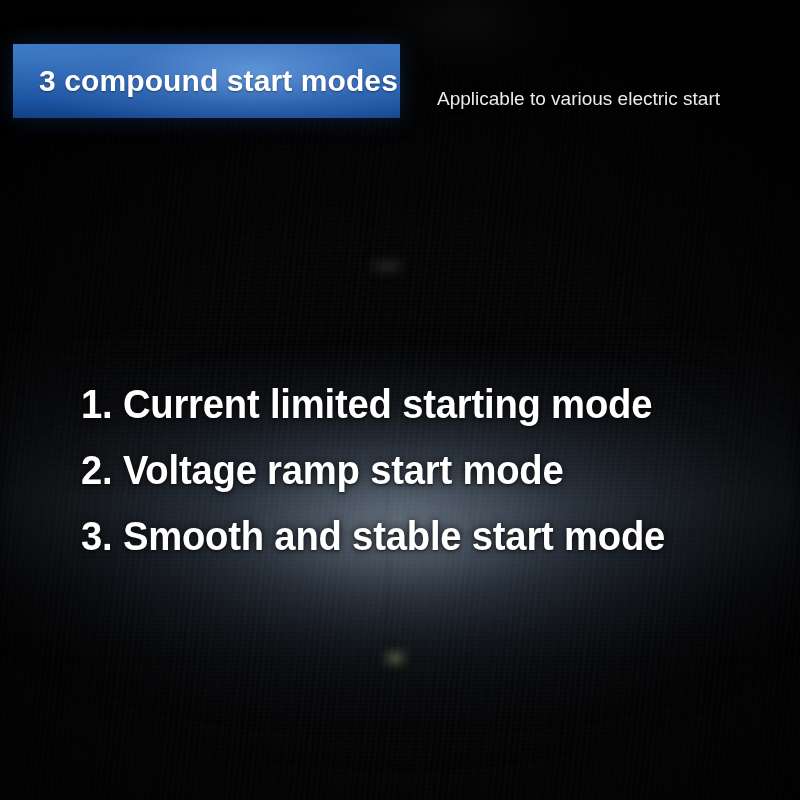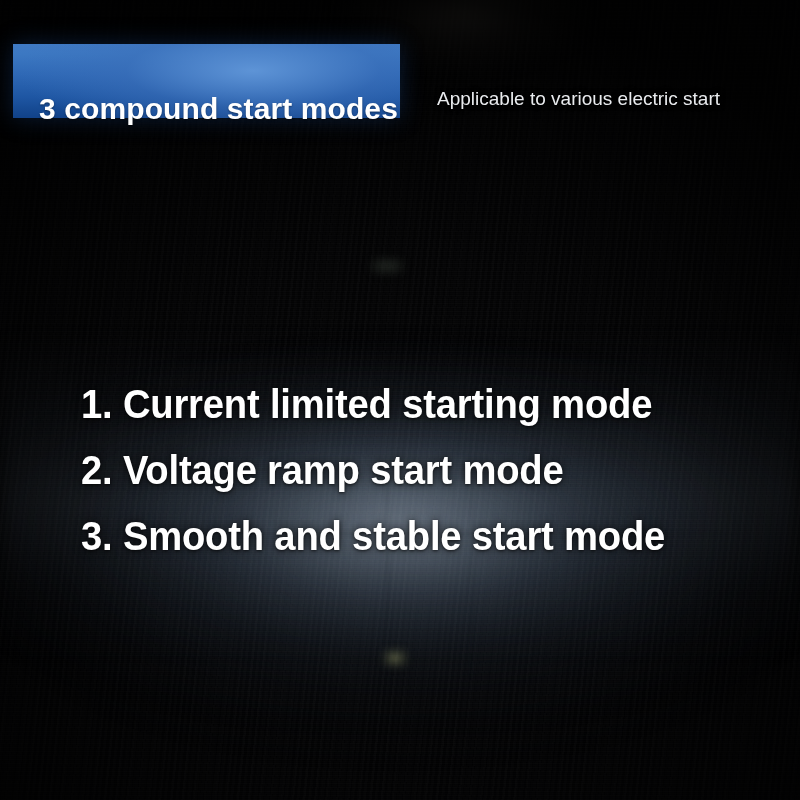--- a/index.html
+++ b/index.html
@@ -192,21 +192,20 @@
     top: 50%;
     transform: translateY(-50%);
     color: #ffffff;
     font-family: "Liberation Sans", sans-serif;
     font-weight: bold;
     font-size: 30px;
     line-height: 1;
     letter-spacing: 0.1px;
     white-space: nowrap;
     text-shadow: 0 1px 2px rgba(0,0,0,0.42);
-    margin-top: 28px;
   }
 
   
   .subtitle {
     position: absolute;
     left: 437px;
     top: 89px;
     color: #e9ebee;
     font-family: "Liberation Sans", sans-serif;
     font-size: 19px;

